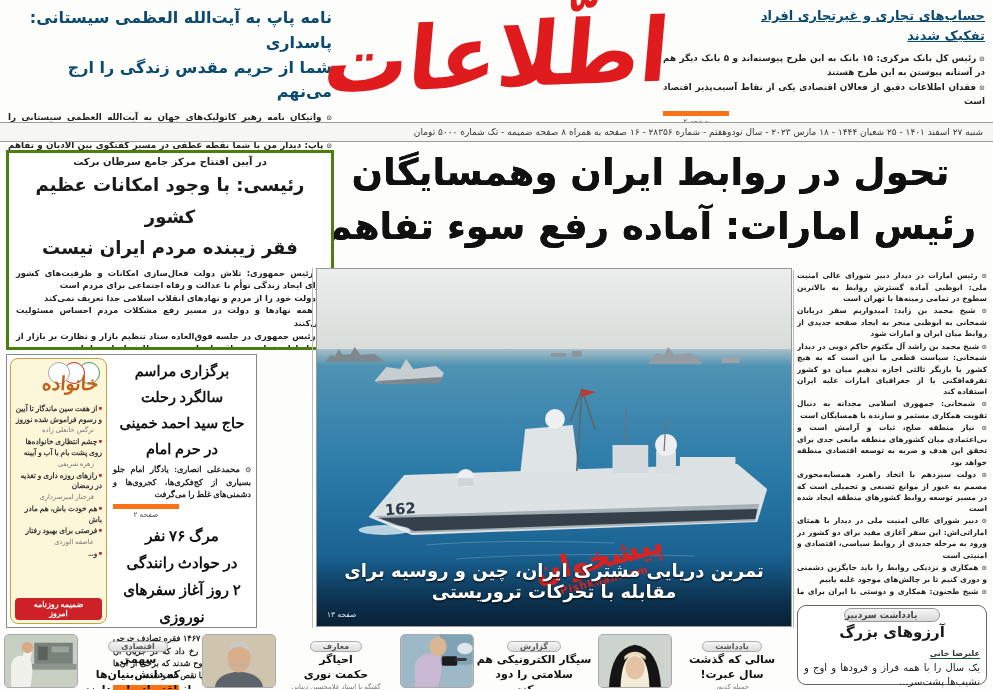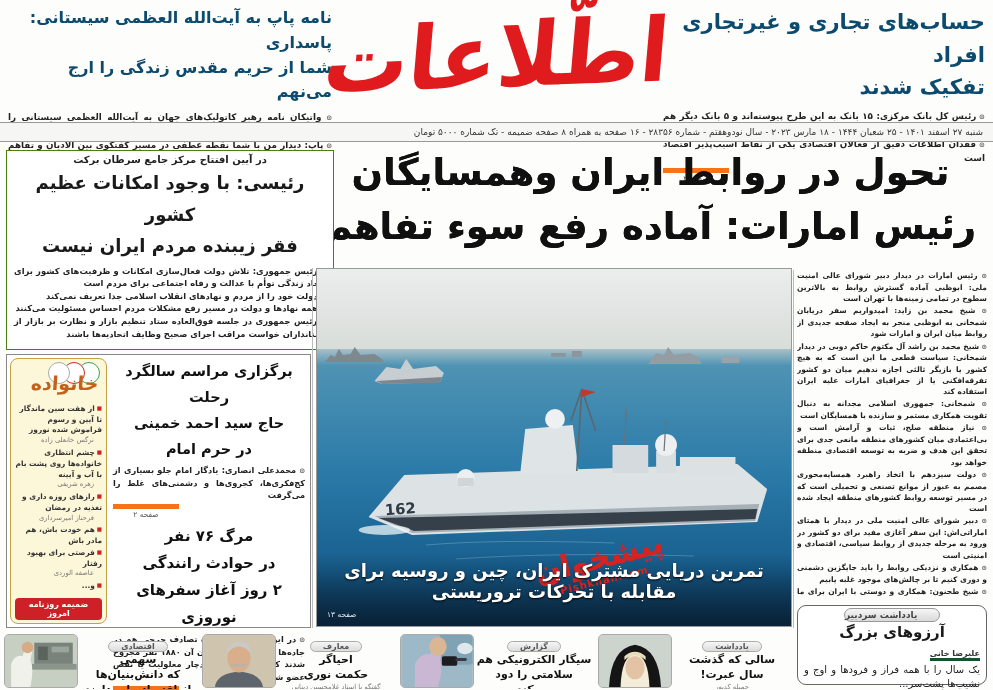--- a/index.html
+++ b/index.html
@@ -9,50 +9,50 @@
 
   
   .top-article { position:absolute; top:6px; }
   .ta-headline { font-weight:bold; text-align:right; white-space:pre-line; line-height:1.55; color:#0c4a6e; }
   .ta-bullets { margin-top:5px; }
   .ta-bullets p { font-size:8.8px; font-weight:bold; color:#222; line-height:1.6; text-align:justify; }
   .ta-bullets p::before { content:"⊙ "; color:#555; font-size:7px; }
   .tl { left:8px; width:324px; }
   .tl .ta-headline { font-size:16px; }
   .tr { right:8px; width:322px; }
-  .tr .ta-headline { font-size:21px; }
+  .tr .ta-headline { font-size:13px;text-decoration:underline; }
   .masthead { position:absolute; top:-4px; left:330px; width:333px; height:120px;
               display:flex; align-items:center; justify-content:center; }
   .masthead .logo { font-size:84px; font-weight:bold; color:#e01b1e;
                     transform:rotate(-2deg) skewX(-7deg) scaleY(1.05); letter-spacing:-3px; }
   .pagemark { width:66px; border-top:5px solid #f97316; font-size:7.5px; color:#555;
               text-align:center; padding-top:1px; margin-top:3px; margin-right:calc(100% - 66px); }
 
   .dateline { position:absolute; top:122px; left:0; right:0; height:20px; line-height:19px;
               border-top:1px solid #9a9a9a; border-bottom:1px solid #9a9a9a;
               font-size:9px; color:#333; padding:0 10px; background:#f6f6f4; }
 
   
   .lead { position:absolute; top:146px; left:316px; right:8px; text-align:center; }
   .lead .l1, .lead .l2 { font-size:37px; font-weight:bold; color:#101010; line-height:1.45;
                          letter-spacing:-1px; text-shadow:0 0 .6px #101010; }
 
   
   .raisi { position:absolute; left:6px; top:150px; width:328px; height:200px;
-           border:1px solid #4d7c0f; padding:3px 7px; overflow:hidden; background:#fff; }
+           border:3px solid #4d7c0f; padding:3px 7px; overflow:hidden; background:#fff; }
   .raisi .kicker { font-size:10px; font-weight:bold; text-align:center; color:#222; }
   .raisi .hl { font-size:18px; font-weight:bold; text-align:center; white-space:pre-line;
                line-height:1.75; margin:2px 0 3px; }
   .raisi .bullets p { font-size:8.4px; font-weight:bold; color:#222; line-height:1.5; text-align:justify; }
   .raisi .bullets p::before { content:"⊙ "; color:#555; font-size:7px; }
 
   
-  .left-lower { position:absolute; left:6px; top:354px; width:305px; height:274px;
+  .left-lower { position:absolute; left:6px; top:354px; width:251px; height:274px;
                 border:1px solid #888; padding:3px; display:flex; flex-direction:row; gap:4px;
-                background:#fff; }
+                background:#fff;font-family:Liberation Serif, serif; }
   .ll-articles { flex:1; padding:0 2px; }
   .ll-articles .hl { font-weight:bold; text-align:center; white-space:pre-line; line-height:1.8; color:#111; }
   .khomeini-hl { font-size:14.5px; }
   .accidents-hl { font-size:15px; }
   .ll-articles .bullet { font-size:8.2px; font-weight:bold; color:#222; line-height:1.5;
                          text-align:justify; margin-top:2px; }
   .ll-articles .bullet::before { content:"⊙ "; color:#555; font-size:7px; }
 
   
   .khan { width:97px; background:#fdf7d9; border:1.5px solid #c2a243; border-radius:8px;
@@ -95,21 +95,21 @@
   .ucol p::before { content:"⊙ "; color:#555; font-size:6.5px; }
   .col-divider { position:absolute; width:1px; background:#bbb; }
 
   
   .ednote { position:absolute; left:797px; top:605px; width:190px; height:80px;
             border:1px solid #666; border-radius:9px; padding:2px 6px; background:#fff; }
   .ednote .badge-pill { display:block; width:96px; margin:0 auto; text-align:left;
             background:linear-gradient(#f6f6f6,#d9d9d9); border:1px solid #999; border-radius:9px;
             font-size:9px; font-weight:bold; color:#444; padding:1px 0; }
   .ednote .ti { font-size:15px; font-weight:bold; text-align:center; margin-top:1px; }
-  .ednote .au { font-size:8px; font-weight:bold; color:#333; border-bottom:3px solid #14532d;
+  .ednote .au { font-size:8px; font-weight:bold; color:#333; border-bottom:1px solid #14532d;
                 display:inline-block; margin:1px 0 2px; }
   .ednote .ex { font-size:10px; color:#222; line-height:1.4; text-align:justify; }
 
   
   .bottom { position:absolute; left:0; top:632px; width:792px; height:58px; display:flex;
             flex-direction:row; }
   .bitem { width:198px; display:flex; flex-direction:row; padding:1px 2px; }
   .btext { flex:1; text-align:center; padding-top:1px; overflow:hidden; }
   .badge { display:inline-block; border:1px solid #aaa; border-radius:8px;
            background:linear-gradient(#f6f6f6,#dcdcdc); padding:0 12px; font-size:8px;

